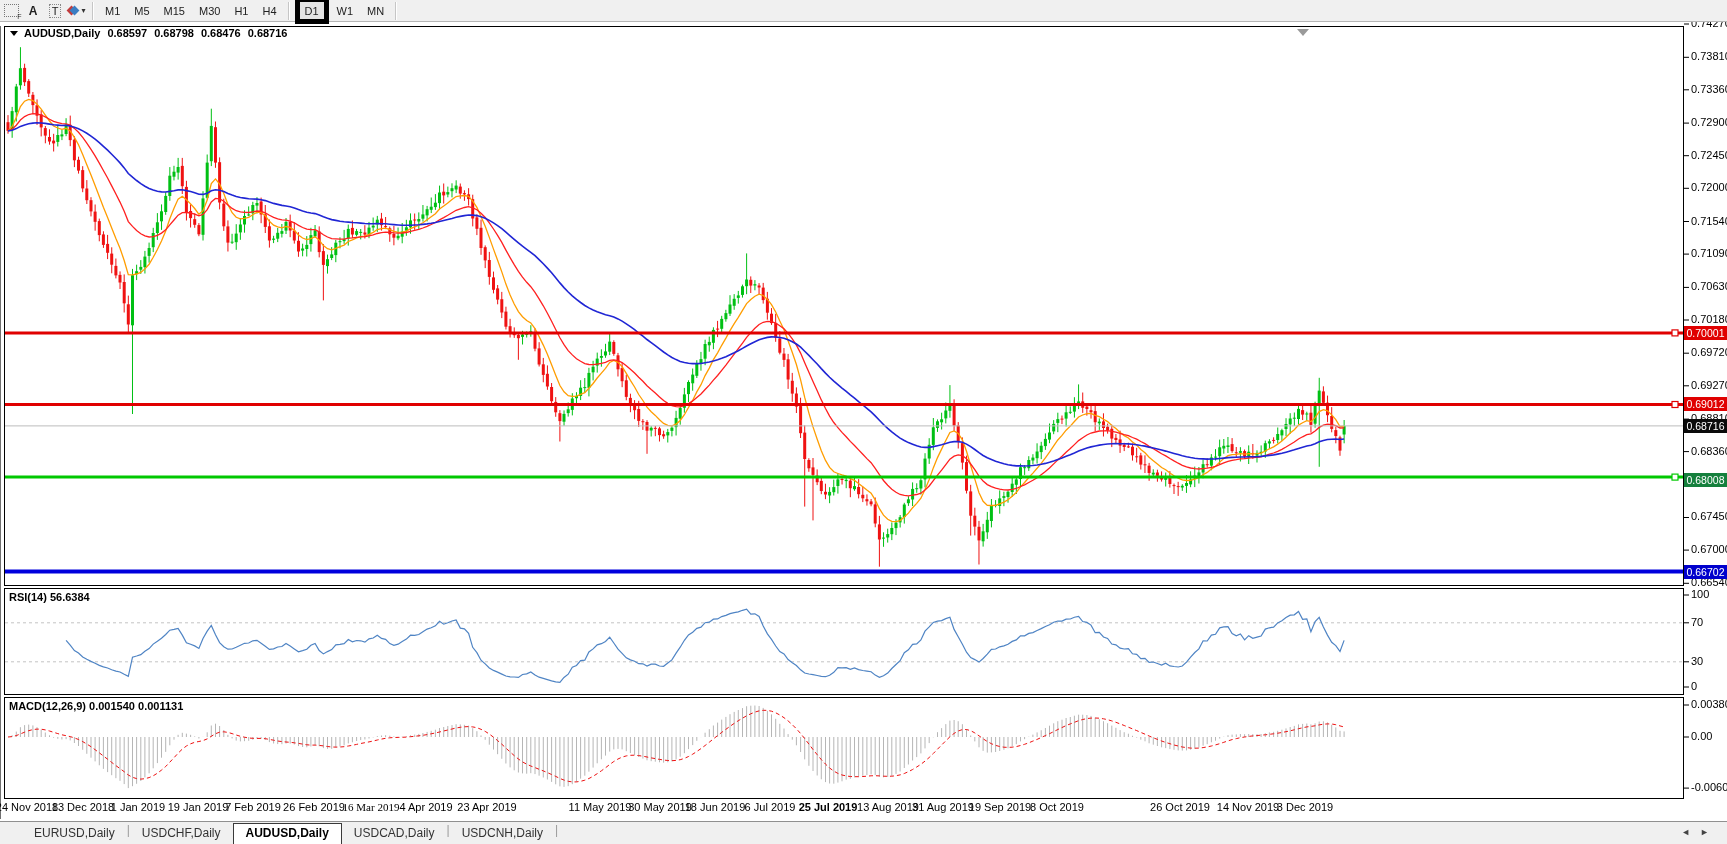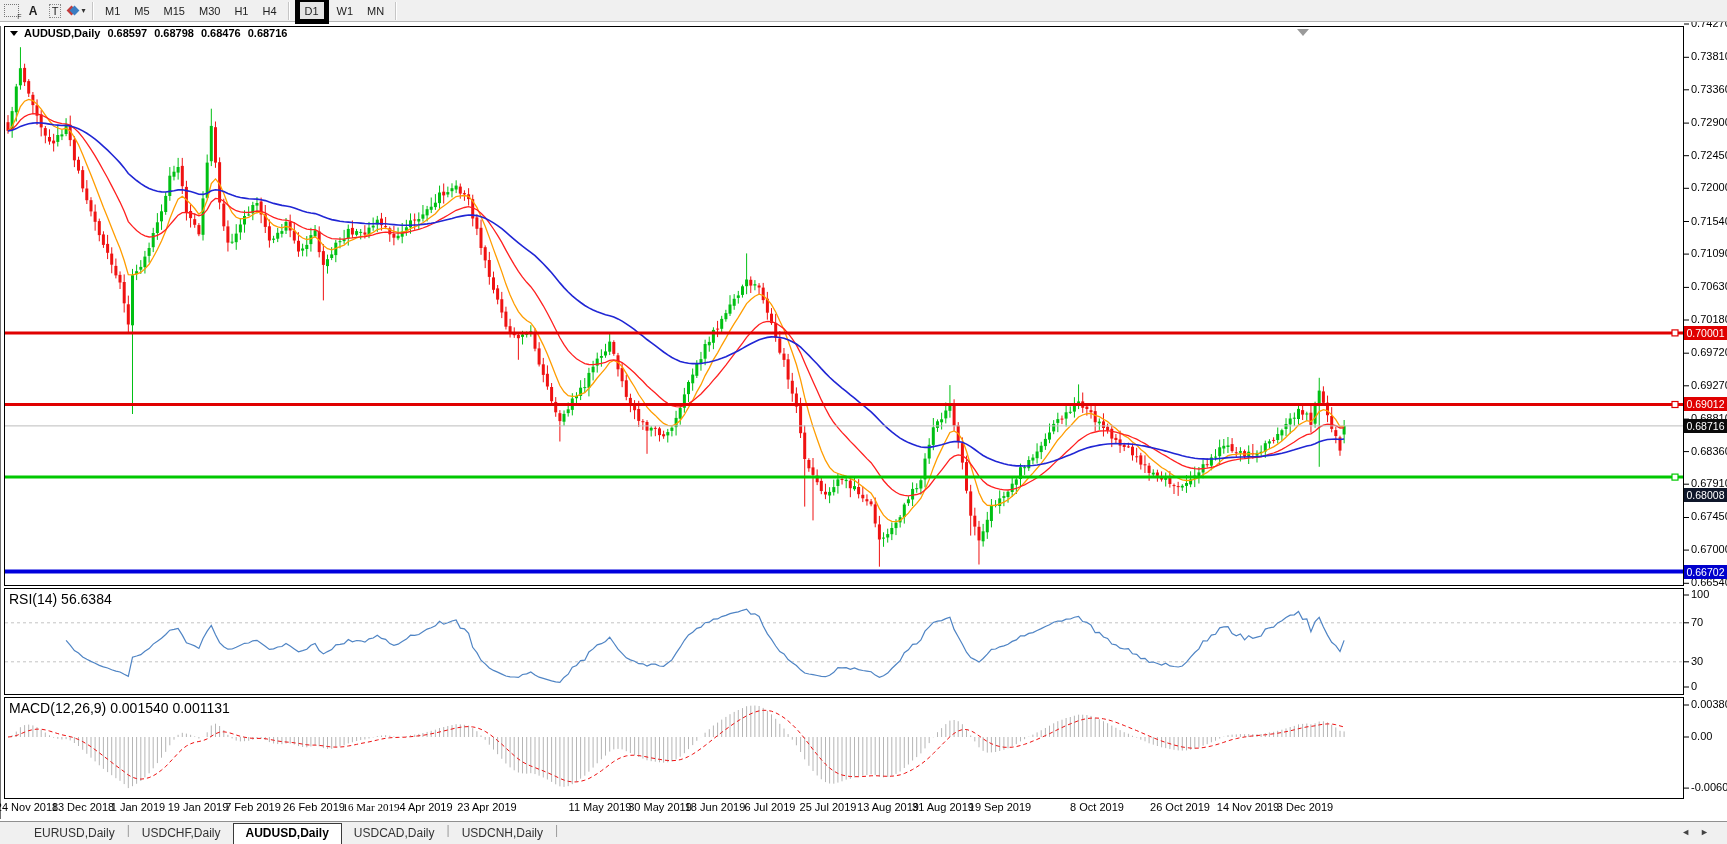--- a/index.html
+++ b/index.html
@@ -17,21 +17,21 @@
   .vsep{width:1px;height:18px;background:#c6c6c6;border-right:1px solid #fff;margin:0 4px;}
   .tfbtn{height:17px;padding:0 6px;margin:0 1px;display:flex;align-items:center;font-size:11px;color:#222;}
   .tfbtn.active{background:#e4e4e4;border:5px solid #000000;padding:0 5px;}
   
   .svgwrap{position:absolute;left:0;top:0;z-index:1;}
   .chart-title{position:absolute;left:10px;top:27px;z-index:4;font-size:11px;font-weight:bold;color:#000;
                display:flex;align-items:center;}
   .chart-title span{margin-right:7px;}
   .tri-down{width:0;height:0;border-left:4px solid transparent;border-right:4px solid transparent;
             border-top:5px solid #000;margin-right:6px;}
-  .panel-label{position:absolute;z-index:4;font-size:14px;color:#000;}
+  .panel-label{position:absolute;z-index:4;font-size:11px;color:#000;font-weight:bold;}
   .plabel{position:absolute;left:1691px;z-index:4;font-size:11px;color:#000;white-space:nowrap;}
   .badge{position:absolute;left:1684px;width:43px;height:14px;line-height:14px;z-index:4;
          font-size:10.5px;color:#fff;text-align:center;white-space:nowrap;}
   .dlabel{position:absolute;top:801px;z-index:4;font-size:11px;color:#000;transform:translateX(-50%);white-space:nowrap;}
   
   .tabbar{position:absolute;left:0;top:821px;width:1727px;height:23px;background:#f0f0f0;
           border-top:1px solid #909090;display:flex;align-items:flex-end;z-index:5;}
   .tab{font-size:12px;color:#333;padding:3px 12px 4px 12px;}
   .tab.active{background:#fff;border:1px solid #3a3a3a;font-weight:bold;padding:2px 12px 4px 12px;color:#000;}
   .tabsep{color:#9a9a9a;font-size:12px;padding-bottom:3px;}
@@ -1155,21 +1155,21 @@
 <div class="plabel" style="top: 378.8px; left: 1691px;">0.69270</div>
 <div class="plabel" style="top: 412.086px; left: 1691px;">0.68810</div>
 <div class="plabel" style="top: 444.648px; left: 1691px;">0.68360</div>
 <div class="plabel" style="top: 477.21px; left: 1691px;">0.67910</div>
 <div class="plabel" style="top: 510.495px; left: 1691px;">0.67450</div>
 <div class="plabel" style="top: 543.057px; left: 1691px;">0.67000</div>
 <div class="plabel" style="top: 576.343px; left: 1691px;">0.66540</div>
 <div class="badge" style="top: 325.905px; background: rgb(224, 0, 0);">0.70001</div>
 <div class="badge" style="top: 397.469px; background: rgb(224, 0, 0);">0.69012</div>
 <div class="badge" style="top: 418.887px; background: rgb(10, 10, 10);">0.68716</div>
-<div class="badge" style="top: 488px; background: #0f172a;">0.68008</div>
+<div class="badge" style="top: 473px; background: #15803d;">0.68008</div>
 <div class="badge" style="top: 564.62px; background: rgb(0, 0, 205);">0.66702</div>
 <div class="plabel" style="top: 588px; left: 1691px;">100</div>
 <div class="plabel" style="top: 615.75px; left: 1691px;">70</div>
 <div class="plabel" style="top: 654.75px; left: 1691px;">30</div>
 <div class="plabel" style="top: 680px; left: 1691px;">0</div>
 <div class="plabel" style="top: 698.035px; left: 1691px;">0.003804</div>
 <div class="plabel" style="top: 730px; left: 1691px;">0.00</div>
 <div class="plabel" style="top: 781.149px; left: 1691px;">-0.006087</div>
 <div class="dlabel" style="left: 27px;">24 Nov 2018</div>
 <div class="dlabel" style="left: 83px;">13 Dec 2018</div>
@@ -1177,20 +1177,20 @@
 <div class="dlabel" style="left: 198px;">19 Jan 2019</div>
 <div class="dlabel" style="left: 253px;">7 Feb 2019</div>
 <div class="dlabel" style="left: 314px;">26 Feb 2019</div>
 <div class="dlabel" style="left: 371px; font-family: Liberation Serif, serif;">16 Mar 2019</div>
 <div class="dlabel" style="left: 426px;">4 Apr 2019</div>
 <div class="dlabel" style="left: 487px;">23 Apr 2019</div>
 <div class="dlabel" style="left: 600px;">11 May 2019</div>
 <div class="dlabel" style="left: 660px; text-align: center;">30 May 2019</div>
 <div class="dlabel" style="left: 715px;">18 Jun 2019</div>
 <div class="dlabel" style="left: 770px;">6 Jul 2019</div>
-<div class="dlabel" style="left: 828px;">25 Jul 2019</div>
+<div class="dlabel" style="left: 828px; font-weight: bold;">25 Jul 2019</div>
 <div class="dlabel" style="left: 888px;">13 Aug 2019</div>
 <div class="dlabel" style="left: 943px;">31 Aug 2019</div>
 <div class="dlabel" style="left: 1000px;">19 Sep 2019</div>
-<div class="dlabel" style="left: 1097px; text-align: right;">8 Oct 2019</div>
+<div class="dlabel" style="left: 1057px; text-align: right;">8 Oct 2019</div>
 <div class="dlabel" style="left: 1180px;">26 Oct 2019</div>
 <div class="dlabel" style="left: 1248px;">14 Nov 2019</div>
 <div class="dlabel" style="left: 1305px;">3 Dec 2019</div>
 
 </body></html>

